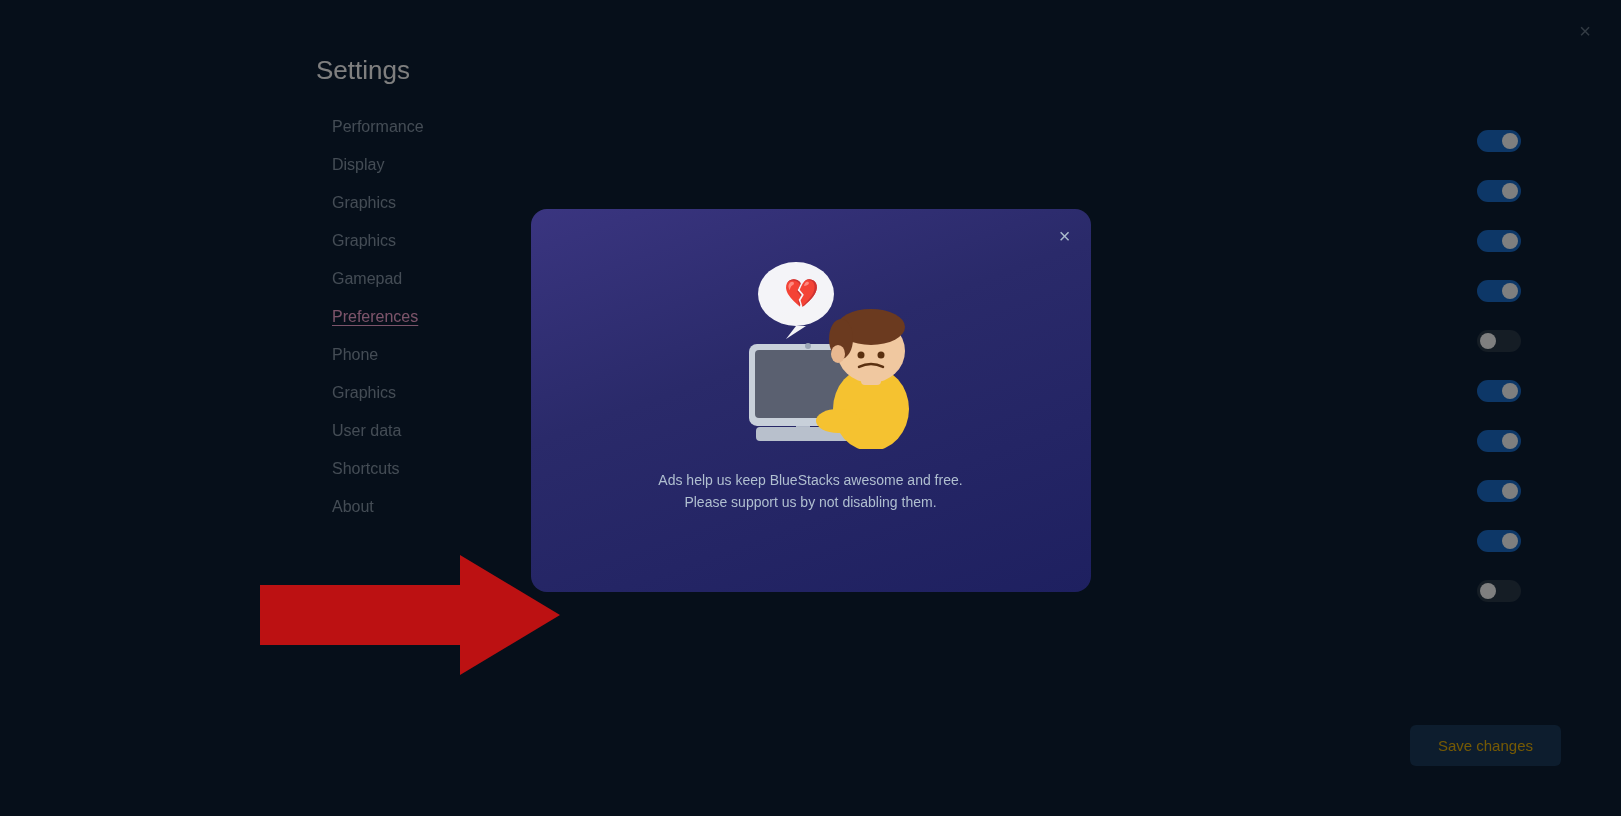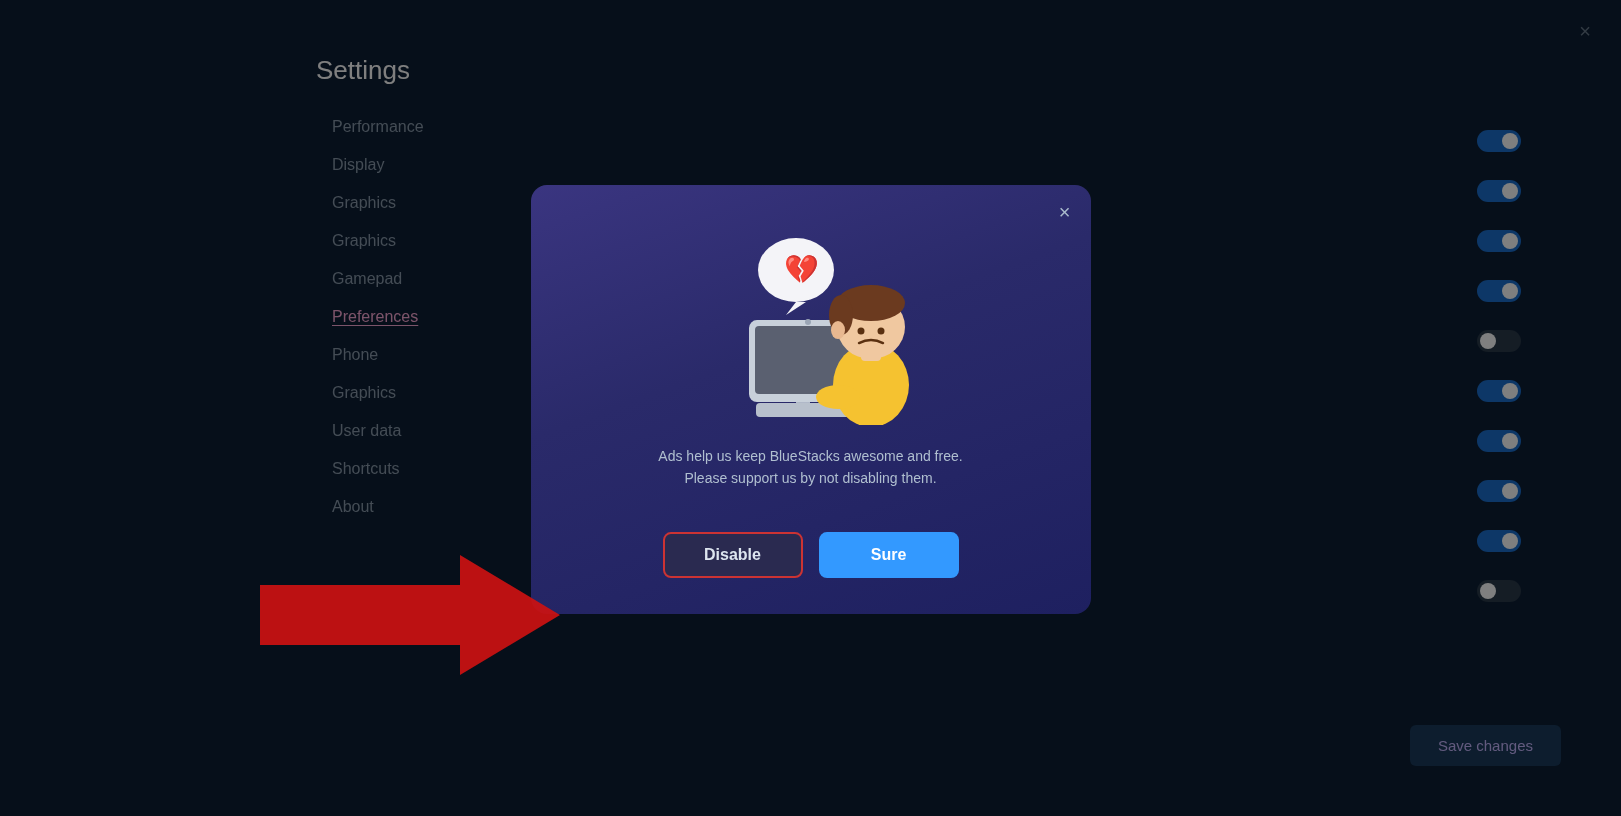--- a/index.html
+++ b/index.html
@@ -105,21 +105,21 @@
 
     .toggle.on::after { right: 3px; }
     .toggle.off::after { left: 3px; }
 
     
     .save-btn {
       position: absolute;
       bottom: 50px;
       right: 60px;
       background: #1a3a5c;
-      color: #c4b5fd;
+      color: #eab308;
       border: none;
       border-radius: 6px;
       padding: 12px 28px;
       font-size: 15px;
       cursor: pointer;
       z-index: 2;
     }
 
     
     .window-close {
@@ -310,21 +310,17 @@
       <path d="M178 118 Q190 112 202 118" stroke="#5a3010" stroke-width="2.5" fill="none" stroke-linecap="round"></path>
 
       <ellipse cx="157" cy="172" rx="22" ry="12" fill="#f5c230"></ellipse>
     </svg>
   </div>
 
   <div class="modal-desc">
     Ads help us keep BlueStacks awesome and free.<br>Please support us by not disabling them.
   </div>
 
-  <div class="modal-buttons">
-    <button class="btn-disable">Disable</button>
-    <button class="btn-sure">Sure</button>
-  </div>
 </div>
 
 <svg class="red-arrow" viewBox="0 0 300 120" xmlns="http://www.w3.org/2000/svg">
   <polygon points="0,30 200,30 200,0 300,60 200,120 200,90 0,90" fill="#cc1111" opacity="0.92"></polygon>
 </svg>
 
 </body></html>

